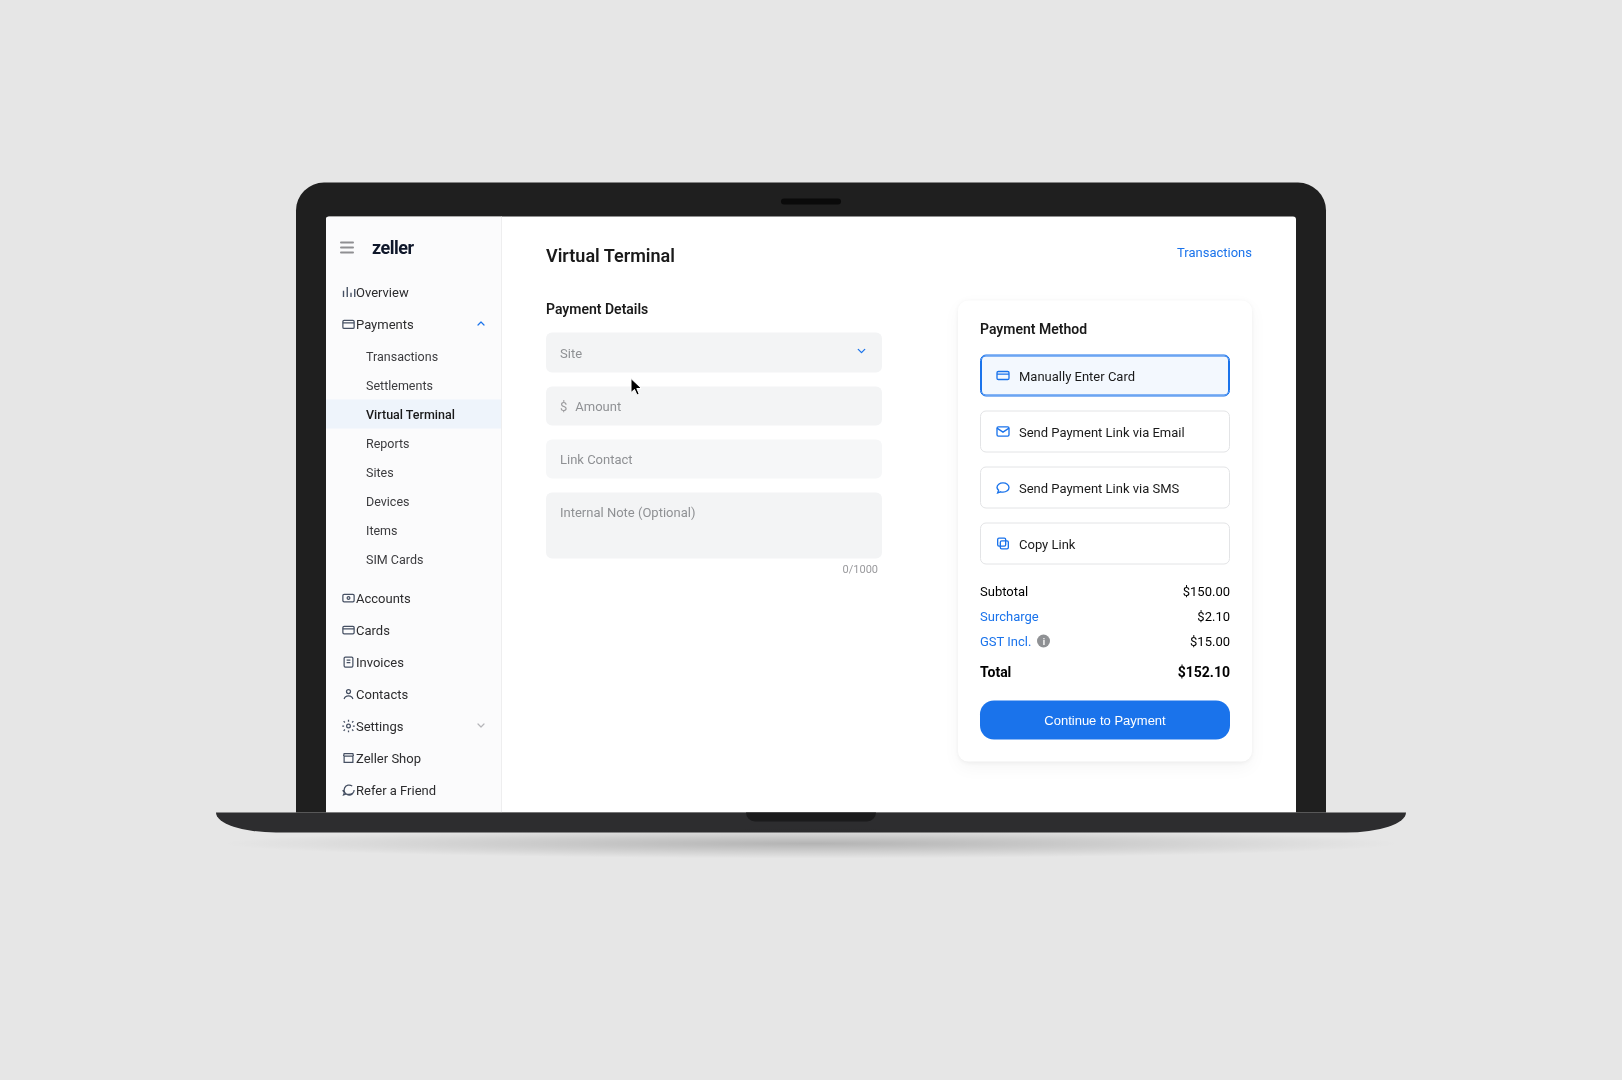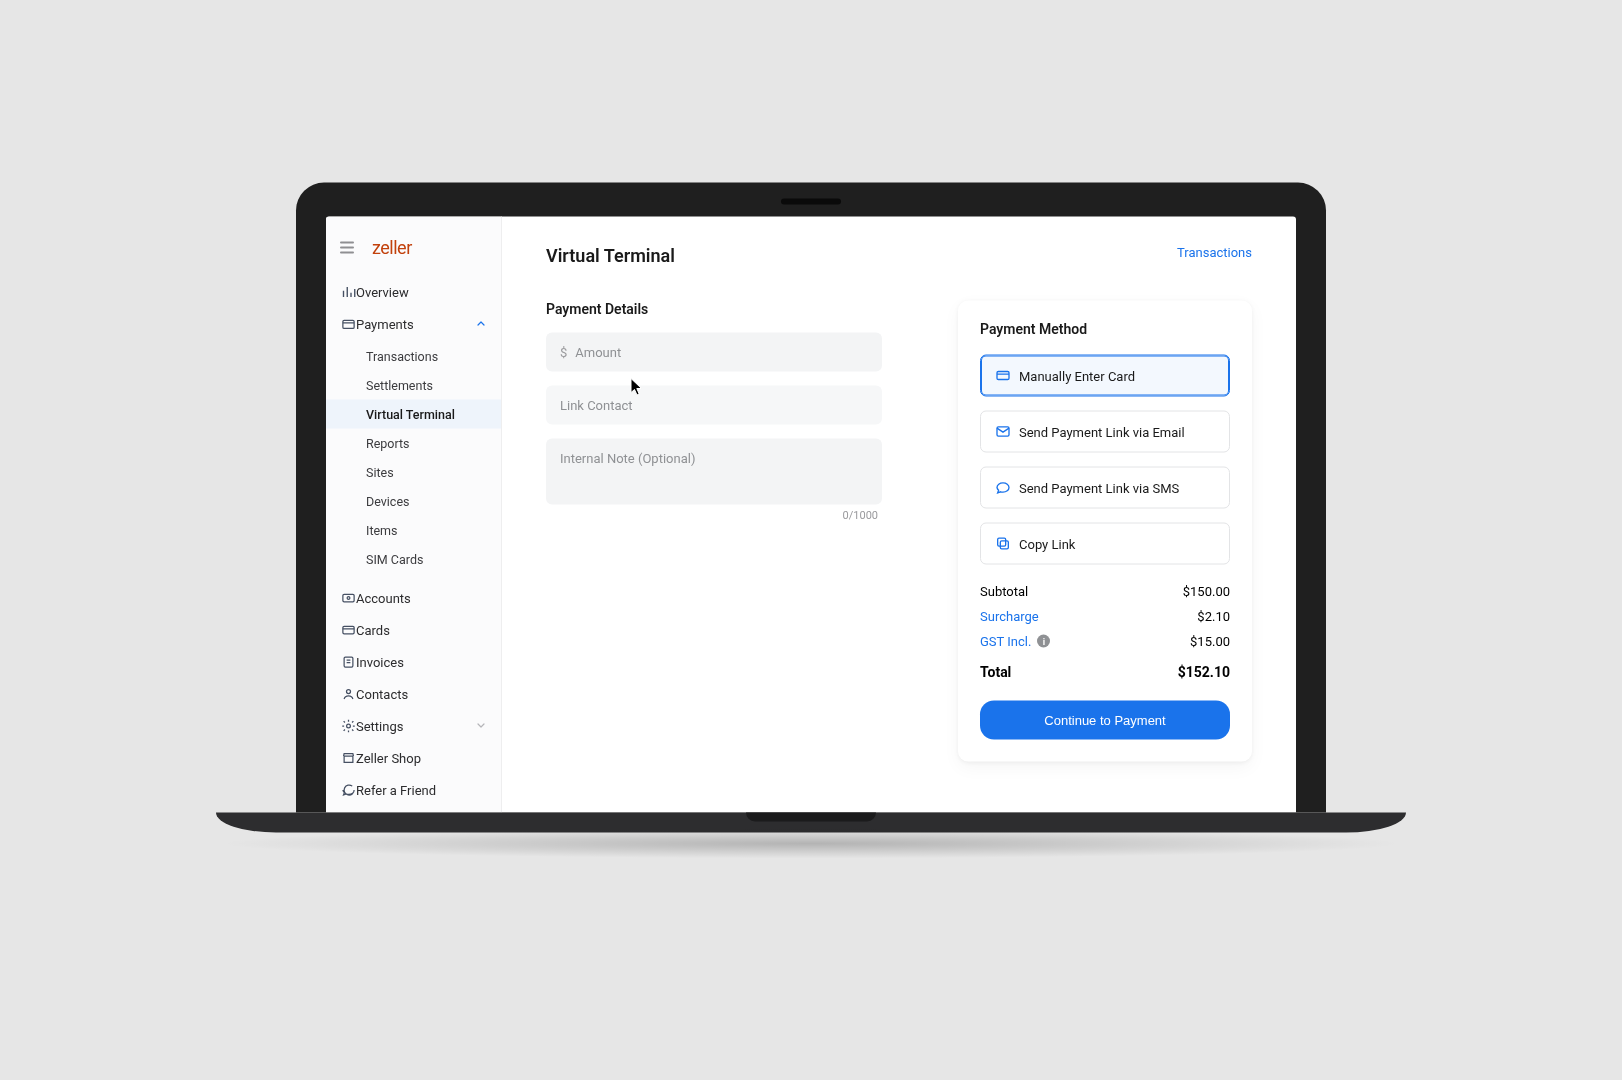--- a/index.html
+++ b/index.html
@@ -81,21 +81,21 @@
     align-items: center;
     gap: 18px;
     padding: 12px 12px 18px 14px;
   }
   .hamburger {
     display: inline-flex;
     flex-direction: column;
     gap: 3px;
   }
   .hamburger span { width: 14px; height: 2px; background: #8f8f92; border-radius: 1px; }
-  .brand { font-weight: 400; font-size: 18px; letter-spacing: -0.5px; color: #c2410c; }
+  .brand { font-weight: 700; font-size: 18px; letter-spacing: -0.5px; color: #0f172a; }
 
   .navlist { list-style: none; }
   .navitem {
     display: flex; align-items: center;
     padding: 8px 14px;
     cursor: pointer;
     color: #2c2c2e;
   }
   .navitem .chev { margin-left: auto; display: inline-flex; }
   .navitem.expanded .label-text,
@@ -345,20 +345,28 @@
       <div class="full-header">
         <h1 style="font-size:18px; font-weight:600; color:#1a1a1a;">Virtual Terminal</h1>
         <a style="color:#1a73eb; font-size:13px; text-decoration:none; cursor:pointer;">Transactions</a>
       </div>
 
       <div class="main" style="align-items:flex-start;">
         <div class="content-row">
           <div class="left-col">
             <div class="section-h">Payment Details</div>
 
+            <div class="field">
+              <span>Site</span>
+              <span class="fchev">
+                <svg width="13" height="13" viewBox="0 0 24 24" fill="none">
+                    <path d="M6 9l6 6 6-6" stroke="#1a73eb" stroke-width="2.4" stroke-linecap="round" stroke-linejoin="round"></path>
+                  </svg>
+              </span>
+            </div>
 
             <div class="field">
               <span class="dollar-sym">$</span>
               <span>Amount</span>
             </div>
 
             <div class="field" style="background:#f6f7f8;">
               <span>Link Contact</span>
             </div>
 

